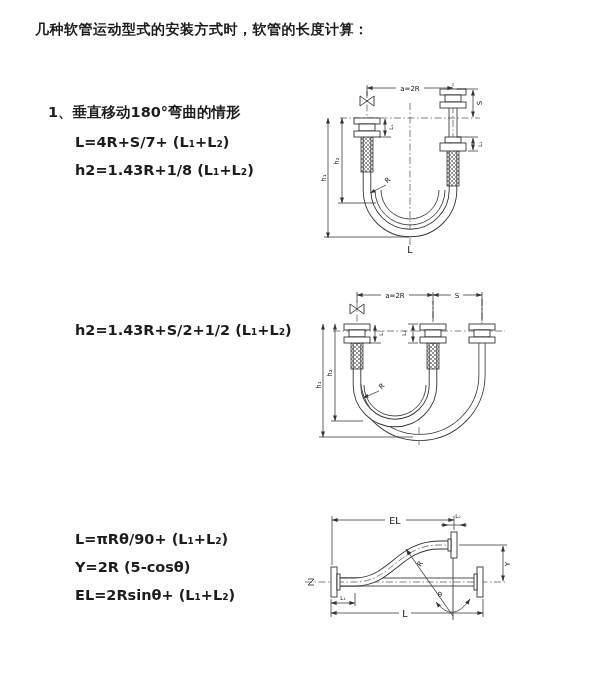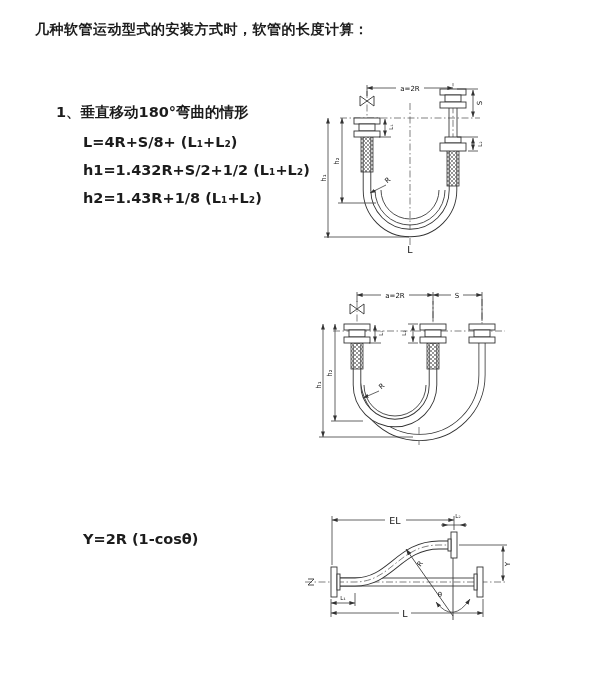--- a/index.html
+++ b/index.html
@@ -1,19 +1,19 @@
 <!DOCTYPE html>
 <html><head>
 <meta charset="utf-8">
 <style>
   html,body{margin:0;padding:0;background:#fff;}
   .page{position:relative;width:600px;height:675px;background:#ffffff;overflow:hidden;
         font-family:"DejaVu Sans","Liberation Sans",sans-serif;color:#1c1c1c;}
   .title{position:absolute;left:35px;top:21px;font-size:14px;font-weight:bold;letter-spacing:0.5px;}
-  .section{position:absolute;left:48px;margin-left:8px;}
+  .section{position:absolute;left:48px;}
   .s1{top:103px}.s2{top:310px}.s3{top:519px}
   .heading{font-size:14.5px;font-weight:bold;white-space:nowrap;}
   .formula{font-size:14.5px;font-weight:bold;margin-left:27px;margin-top:12px;white-space:nowrap;}
   svg.diag{position:absolute;overflow:visible;}
   .thin{stroke:#3c3c3c;stroke-width:0.9;fill:none;}
   .dim{stroke:#3c3c3c;stroke-width:0.8;fill:none;}
   .cl{stroke:#4a4a4a;stroke-width:0.7;fill:none;stroke-dasharray:7 2.5 1.5 2.5;}
   .fit{fill:#ffffff;stroke:#333;stroke-width:0.9;}
   .lbl{font-family:"DejaVu Sans","Liberation Sans",sans-serif;font-size:7px;fill:#111;}
   .lbl-s{font-family:"DejaVu Sans","Liberation Sans",sans-serif;font-size:5.5px;fill:#111;}
@@ -21,30 +21,32 @@
 </style>
 </head>
 <body>
 
 <div class="page">
 
   <div class="title">几种软管运动型式的安装方式时，软管的长度计算：</div>
 
   <div class="section s1">
     <div class="heading">1、垂直移动180°弯曲的情形</div>
-    <div class="formula">L=4R+S/8+ (L₁+L₂)</div>
-    <div class="formula">h1=1.432R+S/2+1/2 (L₁+L₂)</div>
+    <div class="formula">L=4R+S/7+ (L₁+L₂)</div>
     <div class="formula">h2=1.43R+1/8 (L₁+L₂)</div>
   </div>
 
   <div class="section s2">
+    <div class="formula">h2=1.43R+S/2+1/2 (L₁+L₂)</div>
   </div>
 
   <div class="section s3">
-    <div class="formula">Y=2R (1-cosθ)</div>
+    <div class="formula">L=πRθ/90+ (L₁+L₂)</div>
+    <div class="formula">Y=2R (5-cosθ)</div>
+    <div class="formula">EL=2Rsinθ+ (L₁+L₂)</div>
   </div>
 
   <svg class="diag" style="left:310px;top:75px" width="250" height="185" viewBox="0 0 250 185">
     <defs>
       <marker id="m1" viewBox="0 0 10 10" refX="10" refY="5" markerWidth="7" markerHeight="7" orient="auto-start-reverse">
         <path d="M0,1.5 L10,5 L0,8.5 Z" fill="#333"></path>
       </marker>
       <pattern id="p1" width="4" height="4" patternUnits="userSpaceOnUse">
         <path d="M0,0 L4,4 M4,0 L0,4" stroke="#666" stroke-width="0.7"></path>
       </pattern>

